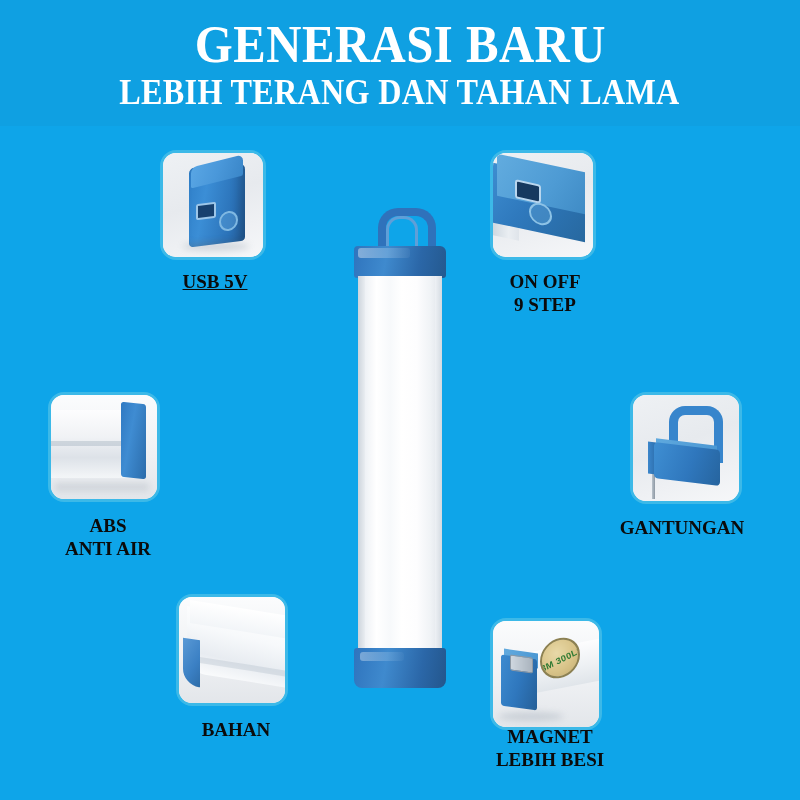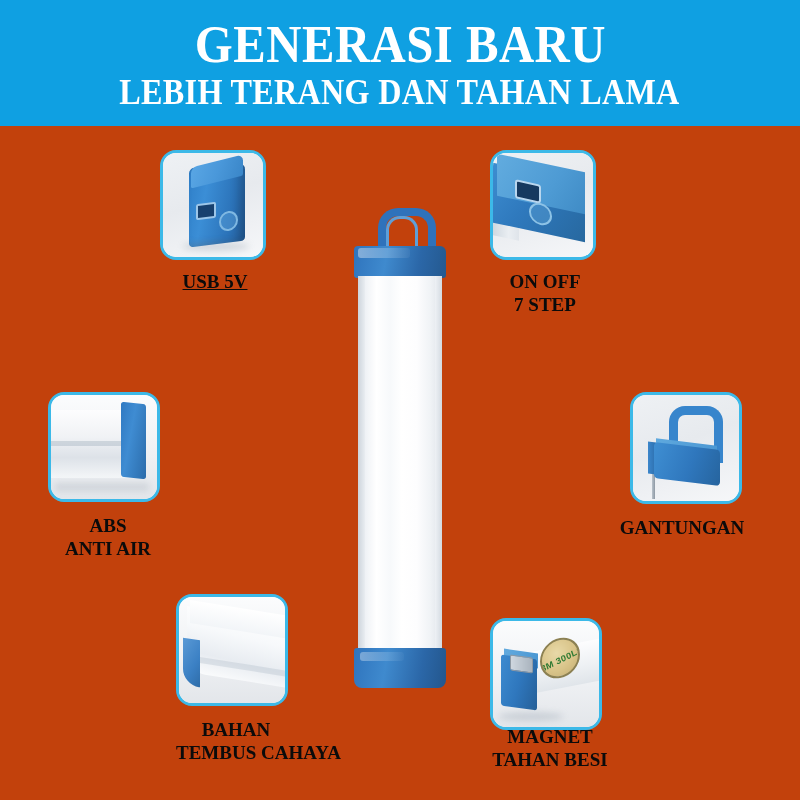--- a/index.html
+++ b/index.html
@@ -3,21 +3,21 @@
 <meta charset="utf-8">
 <style>
   html,body{margin:0;padding:0;}
   body{
     width:800px;height:800px;
     background:#ffffff;
     font-family:"Liberation Serif", serif;
     overflow:hidden;
     position:relative;
   }
-  .page{position:relative;width:800px;height:800px;background:#c2410c;}
+  .page{position:relative;width:800px;height:800px;background:#0ea5e9;}
 
   
   .banner{
     position:absolute;left:0;top:0;width:800px;height:126px;
     background:#0fa0e2;
     display:flex;flex-direction:column;align-items:center;justify-content:center;
   }
   .banner-title{
     color:#ffffff;
     font-family:"Liberation Serif", serif;
@@ -346,21 +346,21 @@
         <div class="bg-soft"></div>
         <div class="sw-side"></div>
         <div class="sw-body"></div>
         <div class="sw-face"></div>
         <div class="sw-port"></div>
         <div class="sw-btn"></div>
       </div>
     </div>
     <div class="caption" style="top:120px;">
       <span class="cap-line">ON OFF</span>
-      <span class="cap-line">7 STEP</span>
+      <span class="cap-line">9 STEP</span>
     </div>
   </div>
 
   <div class="callout" style="left:612px;top:392px;width:140px;height:150px;">
     <div class="frame" style="left:18px;width:106px;height:106px;">
       <div class="photo">
         <div class="bg-soft"></div>
         <div class="gt-rod"></div>
         <div class="gt-hook"></div>
         <div class="gt-arm"></div>
@@ -394,37 +394,36 @@
       <div class="photo">
         <div class="bg-white"></div>
         <div class="bt-prof"></div>
         <div class="bt-top"></div>
         <div class="bt-edge"></div>
         <div class="bt-blue"></div>
       </div>
     </div>
     <div class="caption" style="top:124px;">
       <span class="cap-line">BAHAN</span>
-      <span class="cap-line">TEMBUS CAHAYA</span>
     </div>
   </div>
 
   <div class="callout" style="left:490px;top:618px;width:120px;height:176px;">
     <div class="frame" style="width:106px;height:106px;">
       <div class="photo">
         <div class="bg-white"></div>
         <div class="mg-tube"></div>
         <div class="mg-disc">
           <span class="mg-disc-text">3M 300LSE</span>
         </div>
         <div class="mg-blocktop"></div>
         <div class="mg-block"></div>
         <div class="mg-bar"></div>
         <div class="mg-shadow"></div>
       </div>
     </div>
     <div class="caption" style="top:107px;text-align:center;">
       <span class="cap-line">MAGNET</span>
-      <span class="cap-line">TAHAN BESI</span>
+      <span class="cap-line">LEBIH BESI</span>
     </div>
   </div>
 
 </div>
 
 </body></html>

